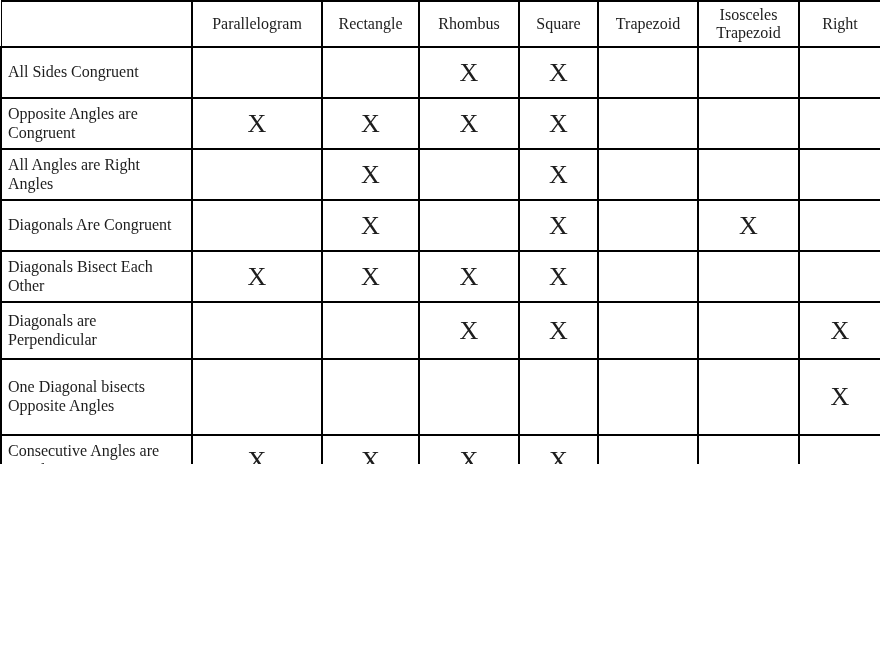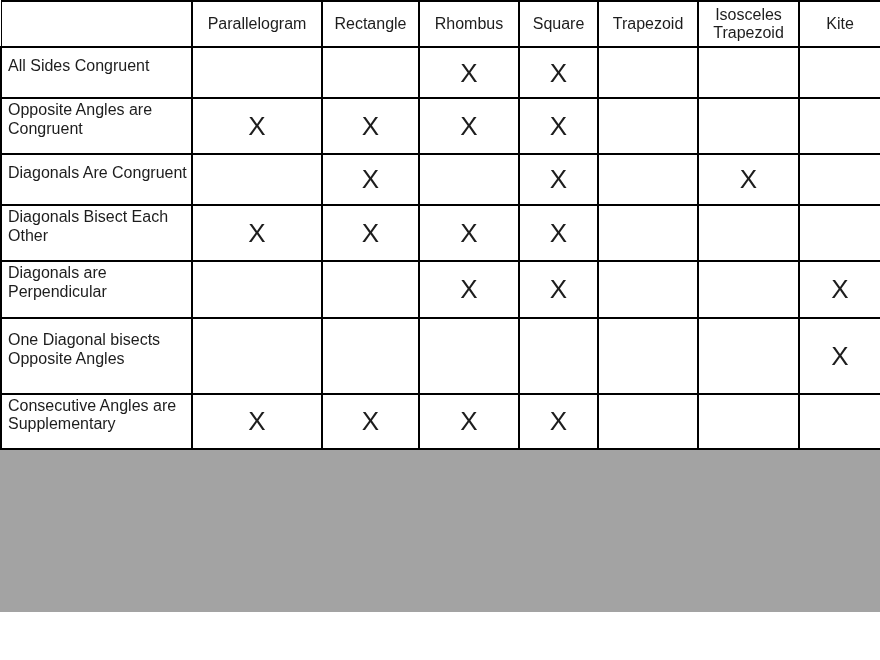--- a/index.html
+++ b/index.html
@@ -1,24 +1,25 @@
 <!DOCTYPE html>
 <html><head>
 <meta charset="utf-8">
 <style>
   * { margin: 0; padding: 0; box-sizing: border-box; }
   html, body { background: #ffffff; }
   body { font-family: "Liberation Sans", sans-serif; color: #1d1d1d; }
 
   .page {
     width: 880px;
-    height: 612px;
-    background: #a3a3a3;
+    height: 464px;
+    background: #0ea5e9;
     overflow: hidden;
     position: relative;
+    font-family: Liberation Serif, serif;
   }
 
   table.props {
     border-collapse: collapse;
     table-layout: fixed;
     width: 880px;
     background: #ffffff;
   }
 
   table.props th,
@@ -53,21 +54,21 @@
   tbody tr { height: 51px; }
   tbody tr.r-tall1 { height: 57px; border-radius: 23px; }
   tbody tr.r-tall3a { height: 77px; }
   tbody tr.r-tall3b { height: 76px; }
   tbody tr.r-last { height: 51px; }
 
   td.label {
     font-size: 16px;
     line-height: 1.18;
     text-align: left;
-    padding: 2px 4px 14px 6px;
+    padding: 2px 4px 2px 6px;
     border-left-width: 1px;
     margin-top: 43px;
   }
 
   td.mark {
     text-align: center;
     font-size: 26px;
     line-height: 1;
     padding: 0;
     color: #1d1d1d;
@@ -90,39 +91,49 @@
     </colgroup>
     <thead>
       <tr>
         <th></th>
         <th>Parallelogram</th>
         <th>Rectangle</th>
         <th>Rhombus</th>
         <th>Square</th>
         <th>Trapezoid</th>
         <th>Isosceles Trapezoid</th>
-        <th>Kite</th>
+        <th>Right</th>
       </tr>
     </thead>
     <tbody>
       <tr>
         <td class="label">All Sides Congruent</td>
         <td class="mark"></td>
         <td class="mark"></td>
         <td class="mark">X</td>
         <td class="mark">X</td>
         <td class="mark"></td>
         <td class="mark"></td>
         <td class="mark"></td>
       </tr>
       <tr>
         <td class="label">Opposite Angles are Congruent</td>
         <td class="mark">X</td>
         <td class="mark">X</td>
         <td class="mark">X</td>
+        <td class="mark">X</td>
+        <td class="mark"></td>
+        <td class="mark"></td>
+        <td class="mark"></td>
+      </tr>
+      <tr>
+        <td class="label">All Angles are Right Angles</td>
+        <td class="mark"></td>
+        <td class="mark">X</td>
+        <td class="mark"></td>
         <td class="mark">X</td>
         <td class="mark"></td>
         <td class="mark"></td>
         <td class="mark"></td>
       </tr>
       <tr>
         <td class="label">Diagonals Are Congruent</td>
         <td class="mark"></td>
         <td class="mark">X</td>
         <td class="mark"></td>

